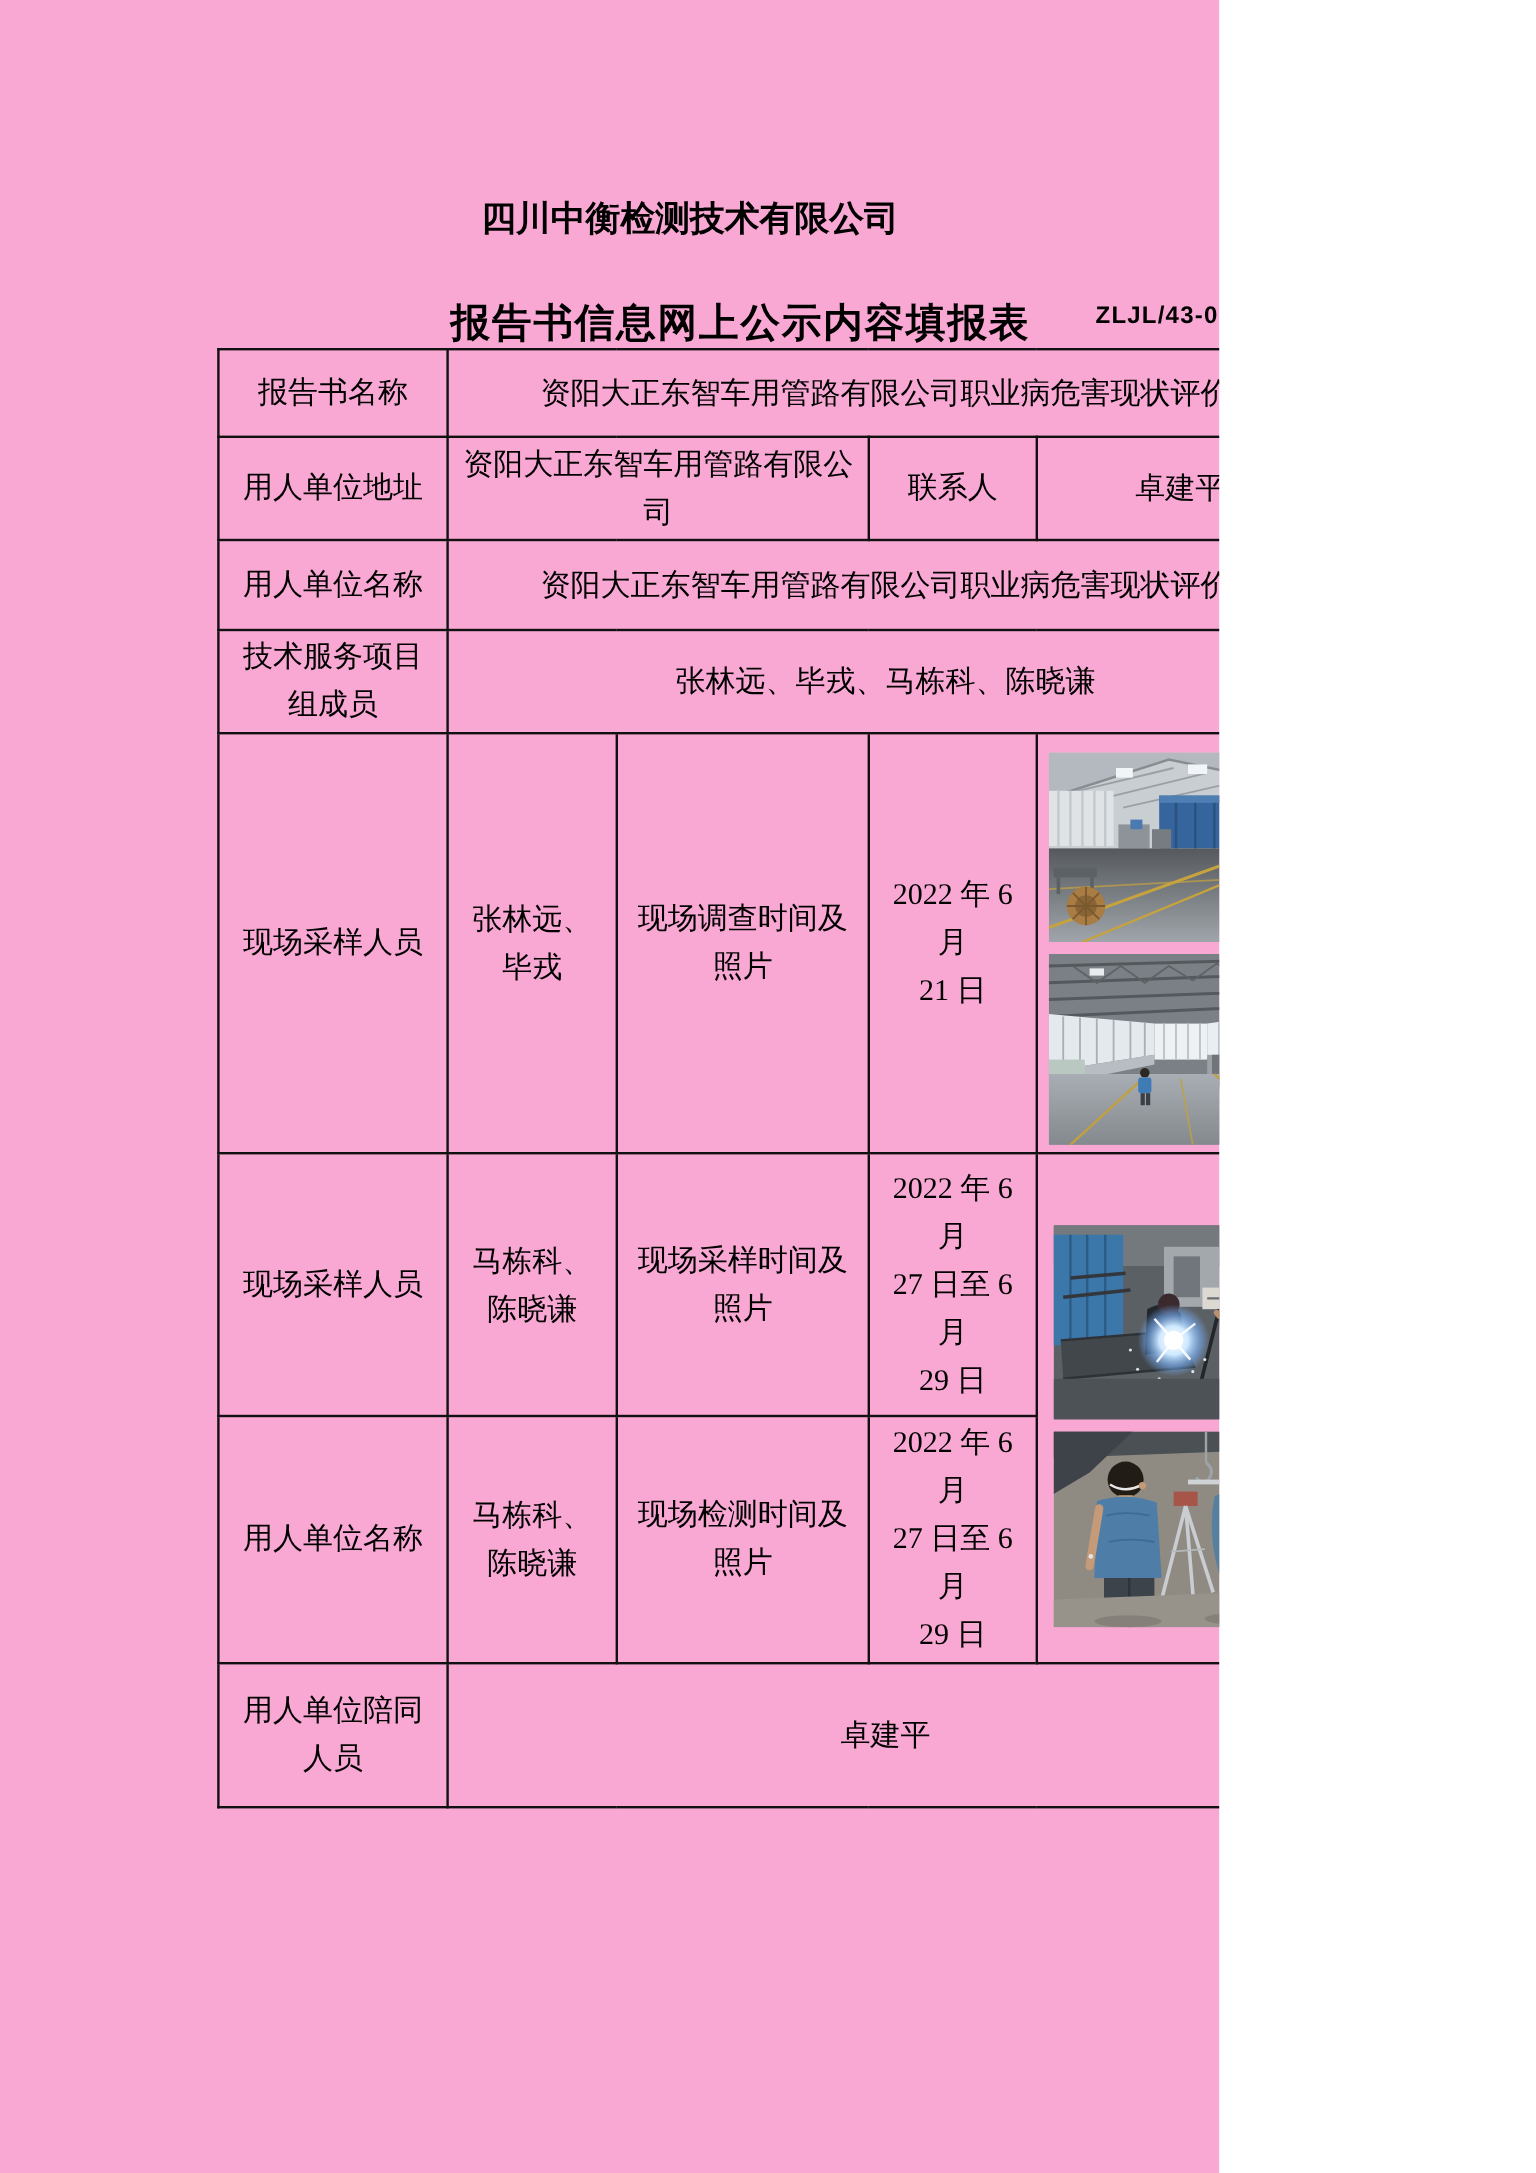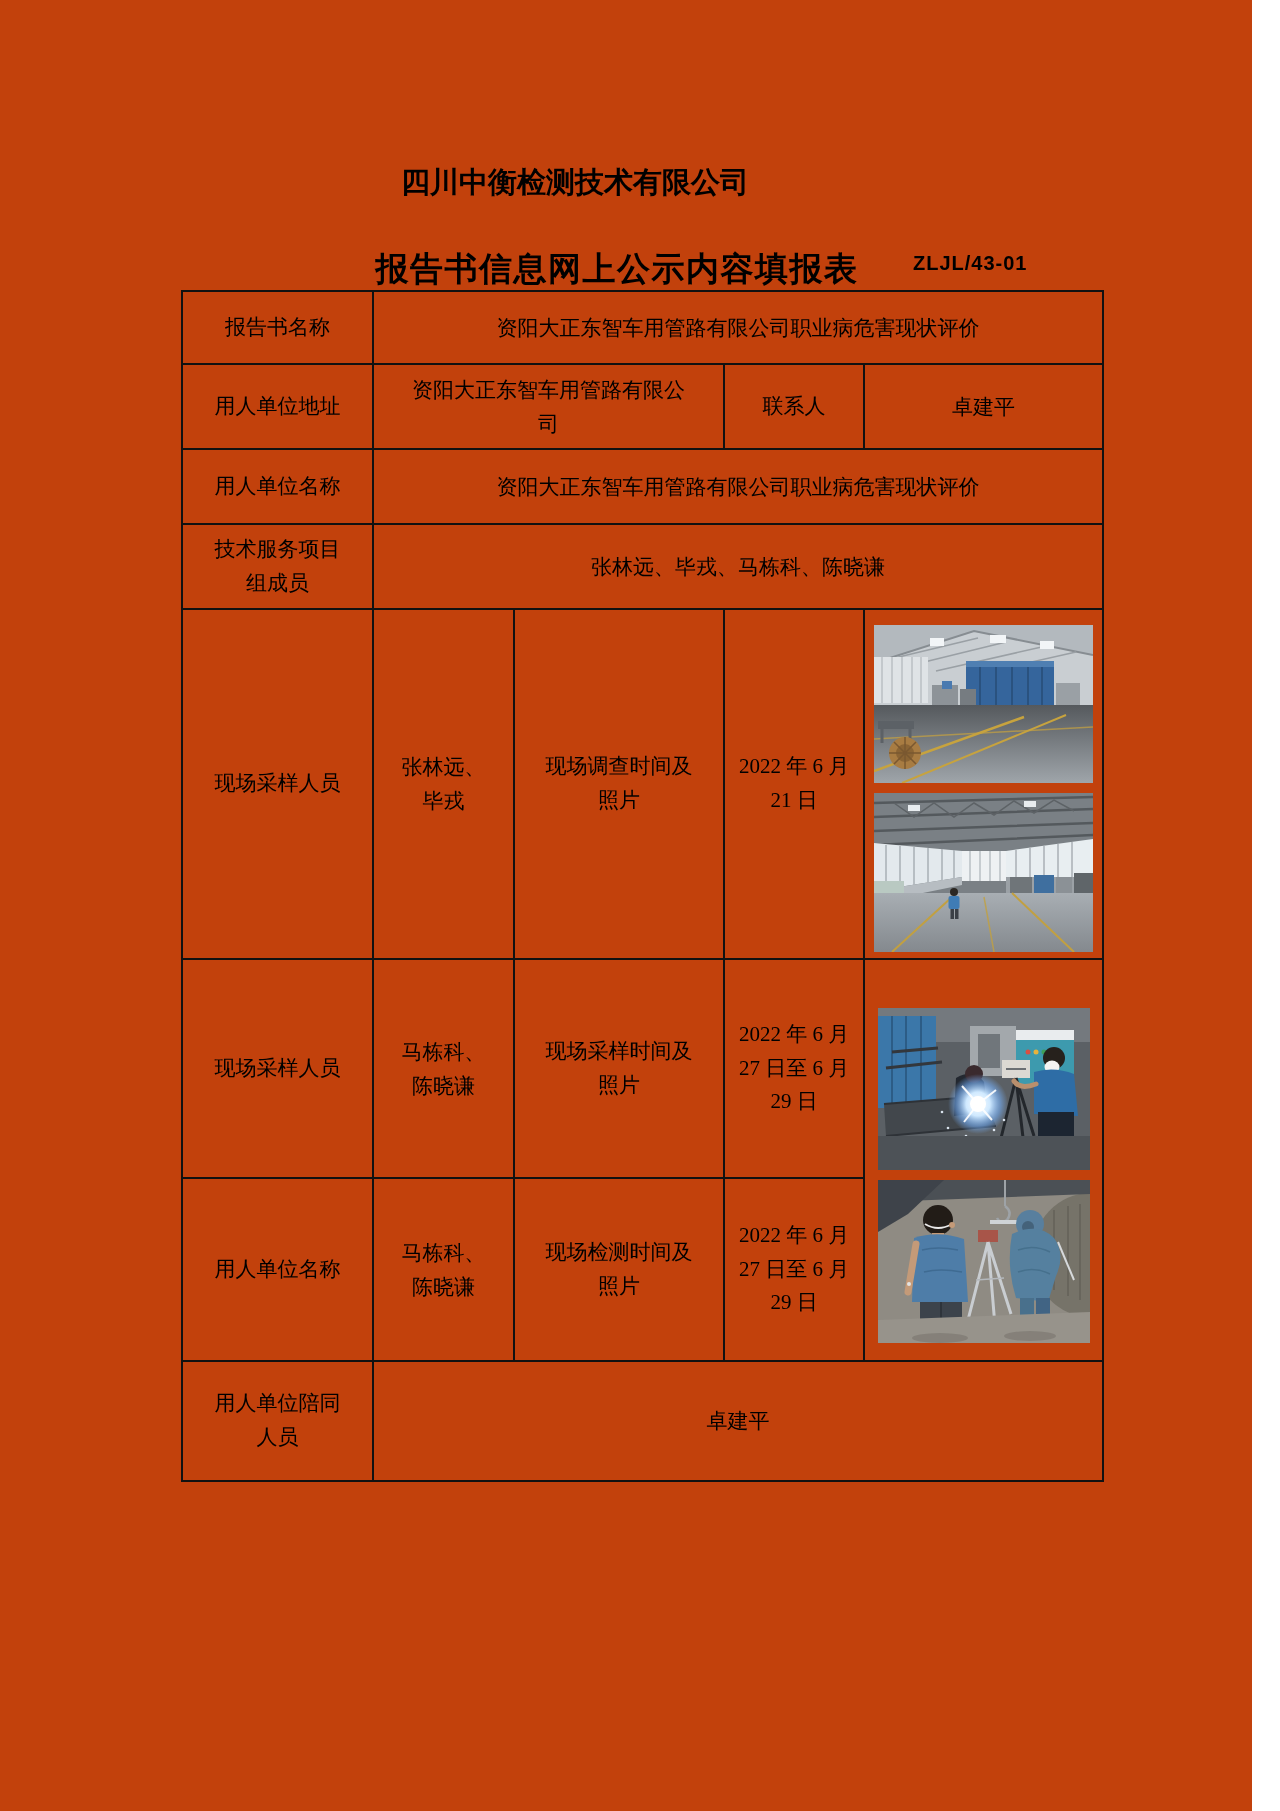--- a/index.html
+++ b/index.html
@@ -1,27 +1,27 @@
 <!DOCTYPE html>
 <html lang="zh"><head>
 <meta charset="utf-8">
 <style>
   html,body{margin:0;padding:0;background:#ffffff;}
-  .page{position:relative;width:1252px;height:1811px;background:#c2410c;overflow:hidden;
+  .page{position:relative;width:1016px;height:1811px;background:#f9a8d4;overflow:hidden;
         font-family:"Liberation Serif",serif;color:#000;}
   .title1{position:absolute;top:163px;left:575px;transform:translateX(-50%);
           font-family:"Liberation Sans",sans-serif;font-weight:700;font-size:29px;white-space:nowrap;}
   .title2{position:absolute;top:247px;left:617px;transform:translateX(-50%);
           font-family:"Liberation Sans",sans-serif;font-weight:700;font-size:33px;
           letter-spacing:1.5px;white-space:nowrap;}
   .form-code{position:absolute;top:252px;left:913px;
           font-family:"Liberation Sans",sans-serif;font-weight:700;font-size:20px;letter-spacing:1px;white-space:nowrap;}
   table.form{position:absolute;top:290px;left:181px;width:921px;border-collapse:collapse;table-layout:fixed;}
   table.form td{border:2px solid #111;text-align:center;vertical-align:middle;
-          font-size:21px;line-height:1.6;padding:2px 6px;overflow:hidden;}
+          font-size:25px;line-height:1.6;padding:2px 6px;overflow:hidden;}
   .b{font-family:"Liberation Sans",sans-serif;font-weight:400;}
   tr.r1{height:73px}tr.r2{height:85px}tr.r3{height:75px}tr.r4{height:85px}
   tr.r5{height:350px}tr.r6{height:219px}tr.r7{height:183px}tr.r8{height:120px}
   td.photos{vertical-align:top;padding:0;}
   td.photos svg{display:block;margin:0 auto;}
   .ph-gap1{margin-top:9px !important;}
   .ph-gap2{margin-top:10px !important;}
   .ph-gap3{margin-top:30px !important;}
 </style>
 </head>

